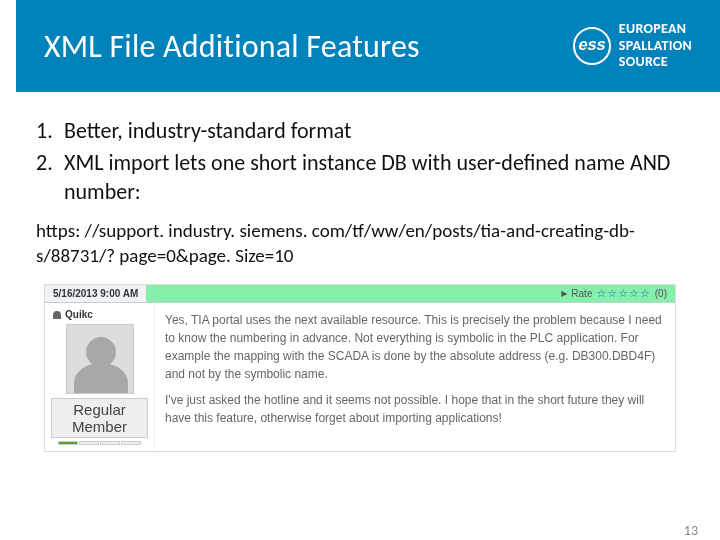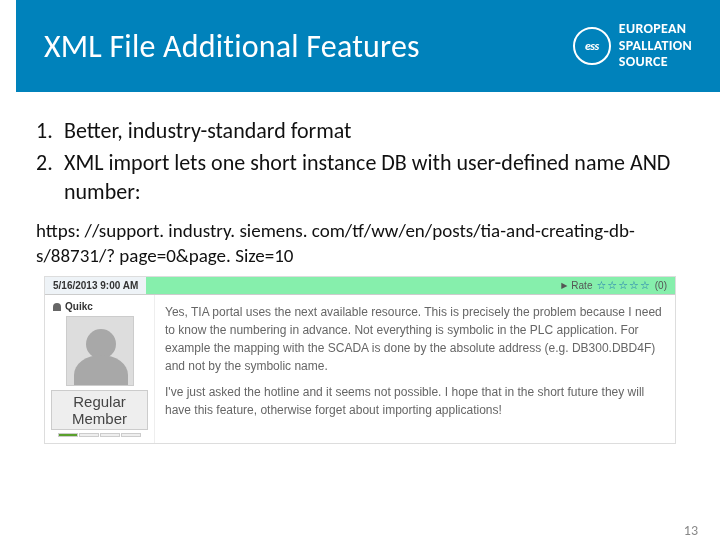--- a/index.html
+++ b/index.html
@@ -33,24 +33,25 @@
   }
   .logo-circle {
     width: 38px;
     height: 38px;
     border: 2px solid #ffffff;
     border-radius: 50%;
     display: flex;
     align-items: center;
     justify-content: center;
     color: #ffffff;
-    font-size: 12px;
+    font-size: 16px;
     font-weight: bold;
     font-style: italic;
     letter-spacing: -0.5px;
+    font-family: Liberation Mono, monospace;
   }
   .logo-text {
     color: #ffffff;
     font-size: 14px;
     line-height: 1.2;
     font-weight: 600;
     letter-spacing: 0.3px;
   }
   .content {
     padding: 24px 36px 0 36px;
@@ -68,21 +69,21 @@
   .list-num {
     min-width: 28px;
   }
   .list-text {
     flex: 1;
   }
   .url {
     font-size: 19px;
     color: #111;
     word-break: break-word;
-    margin-bottom: 8px;
+    margin-bottom: 16px;
     line-height: 1.3;
   }
   .forum {
     margin: 0 8px;
     border: 1px solid #ddd;
     background: #fff;
     font-family: Arial, sans-serif;
     font-size: 10px;
   }
   .forum-header {

